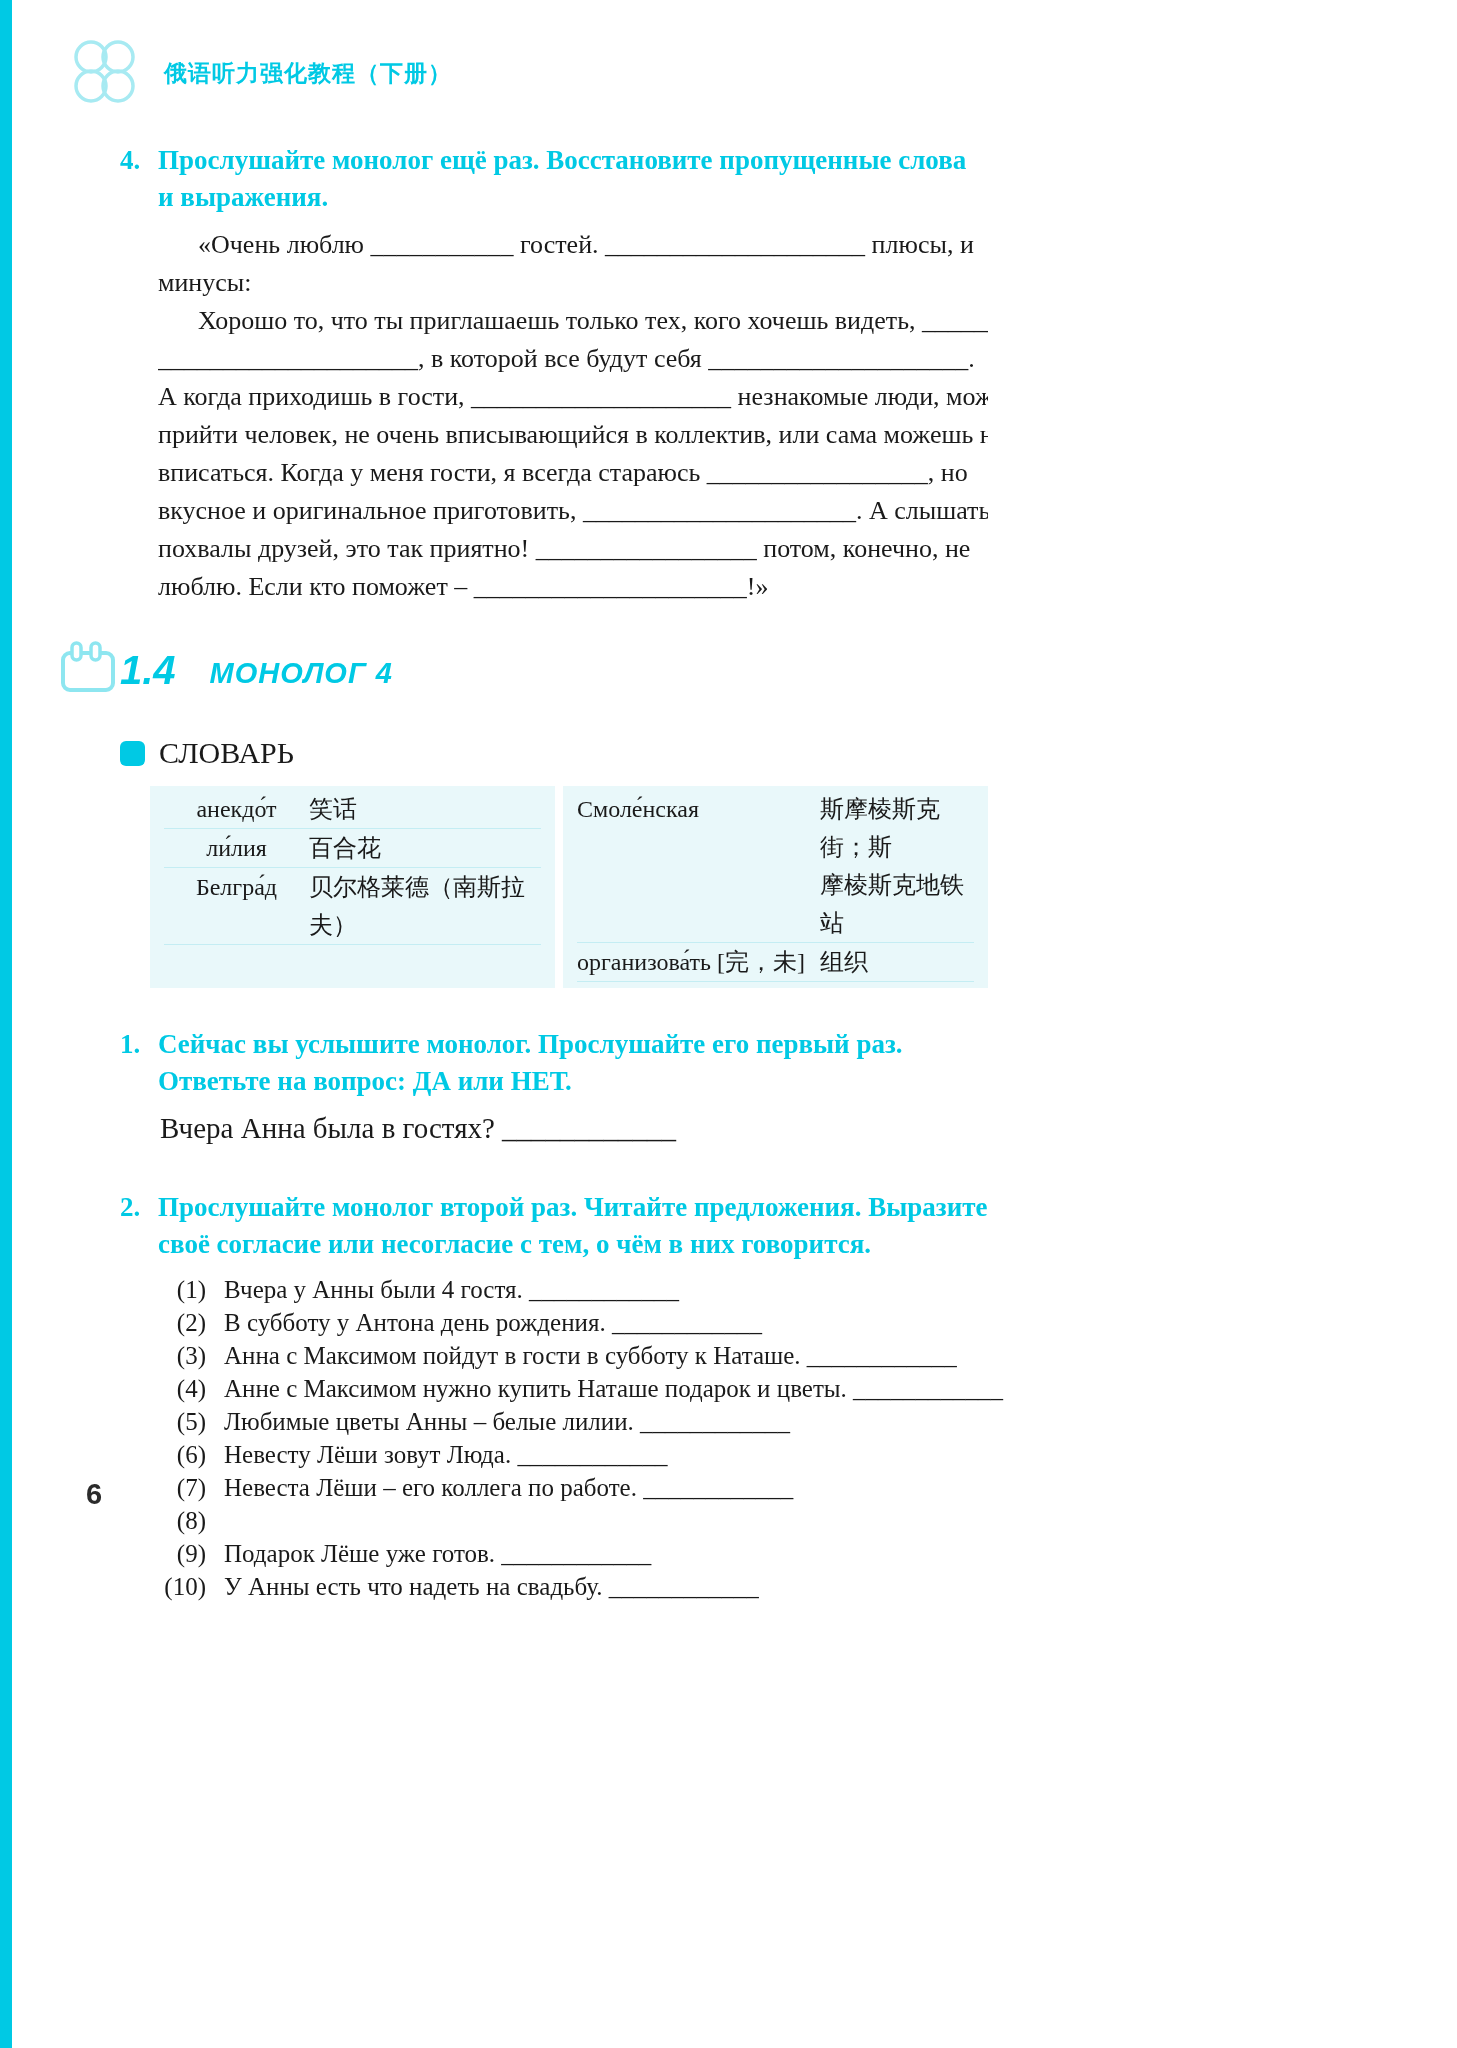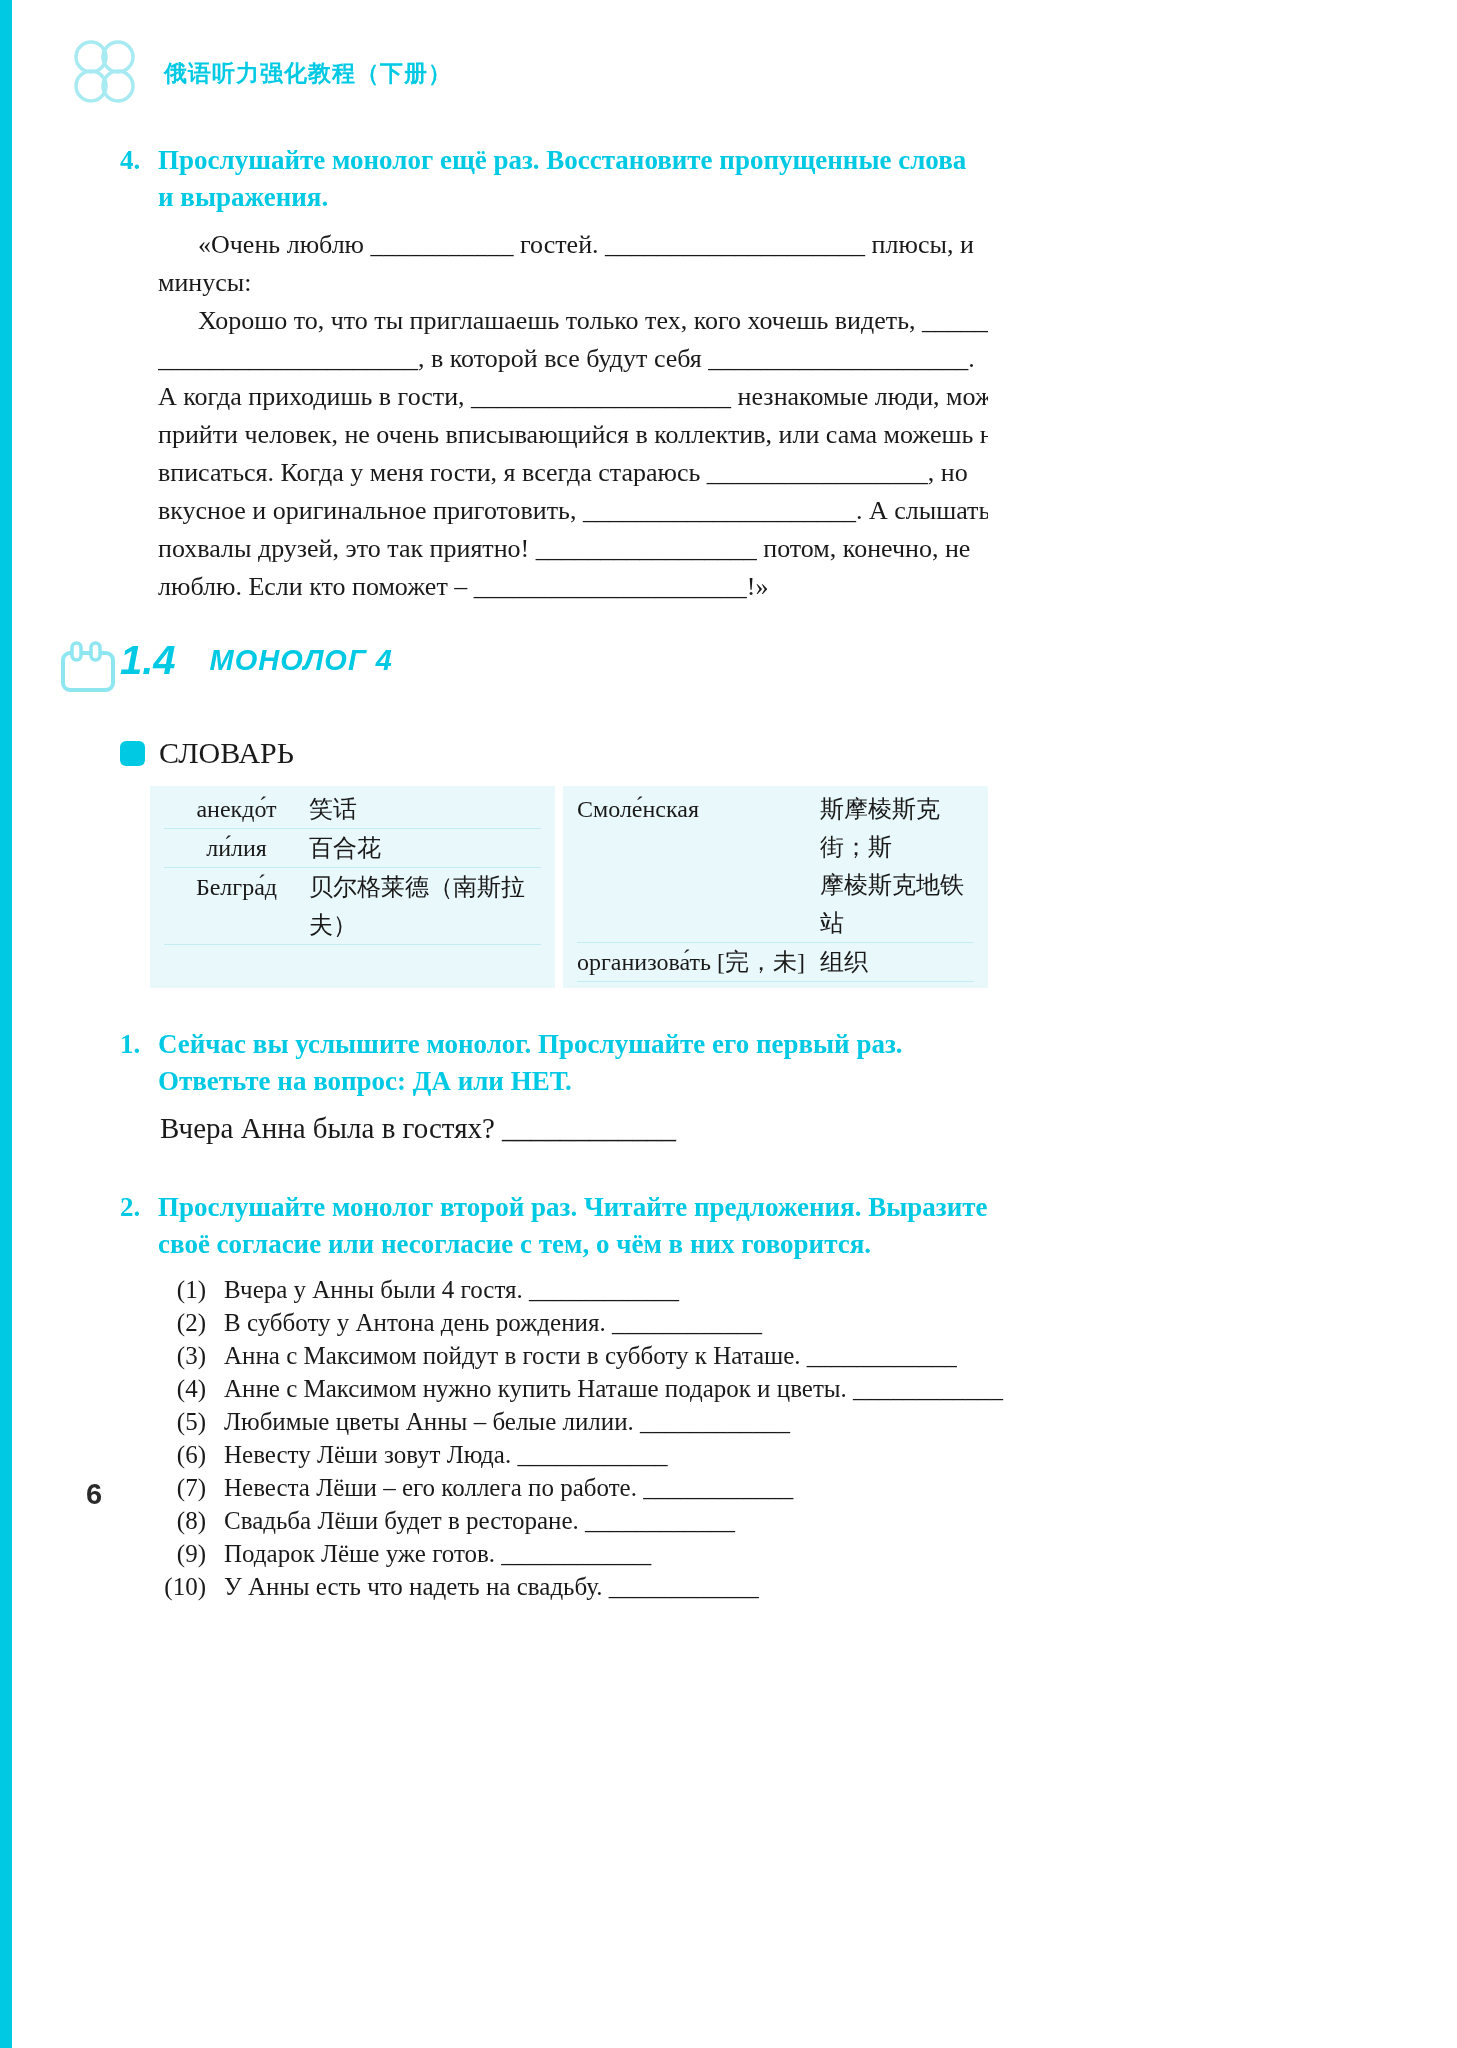--- a/index.html
+++ b/index.html
@@ -24,21 +24,21 @@
   .ex-head { display:flex; align-items:flex-start; color:var(--accent,#00c9e4);
     font-weight:bold; font-size:27px; line-height:37px; }
   .ex-num { width:38px; flex:none; }
   .ex-title { flex:1; }
   
   .para { margin-left:38px; margin-top:10px; font-size:26px; line-height:38px;
     width:830px; overflow:hidden; }
   .line { white-space:pre; }
   .line.indent { padding-left:40px; }
   
-  .sec-head { position:relative; margin-top:32px; height:64px; display:flex; }
+  .sec-head { position:relative; margin-top:32px; height:64px; display:flex; align-items:center; }
   .sec-icon { position:absolute; left:-60px; top:2px; width:56px; height:56px; }
   .sec-num { font-family:"Liberation Sans", sans-serif; font-style:italic; font-weight:bold;
     font-size:40px; color:var(--accent,#00c9e4); margin-right:34px; }
   .sec-title { font-family:"Liberation Sans", sans-serif; font-style:italic; font-weight:bold;
     font-size:29px; color:var(--accent,#00c9e4); letter-spacing:1px; padding-top:6px; }
   
   .vocab-head { margin-top:34px; display:flex; align-items:center; gap:14px;
     font-size:30px; color:#1a1a1a; }
   .vbullet { width:25px; height:25px; border-radius:6px; background:var(--accent,#00c9e4); flex:none; }
   .vocab-grid { margin-left:30px; margin-top:16px; display:flex; gap:8px; width:838px; }
@@ -185,21 +185,20 @@
         <div class="item">
           <span class="it-num">(6)</span>
           <span class="it-text">Невесту Лёши зовут Люда. ____________</span>
         </div>
         <div class="item">
           <span class="it-num">(7)</span>
           <span class="it-text">Невеста Лёши – его коллега по работе. ____________</span>
         </div>
         <div class="item">
           <span class="it-num">(8)</span>
-          <span class="it-text">Свадьба Лёши будет в ресторане. ____________</span>
         </div>
         <div class="item">
           <span class="it-num">(9)</span>
           <span class="it-text">Подарок Лёше уже готов. ____________</span>
         </div>
         <div class="item">
           <span class="it-num">(10)</span>
           <span class="it-text">У Анны есть что надеть на свадьбу. ____________</span>
         </div>
       </div>

